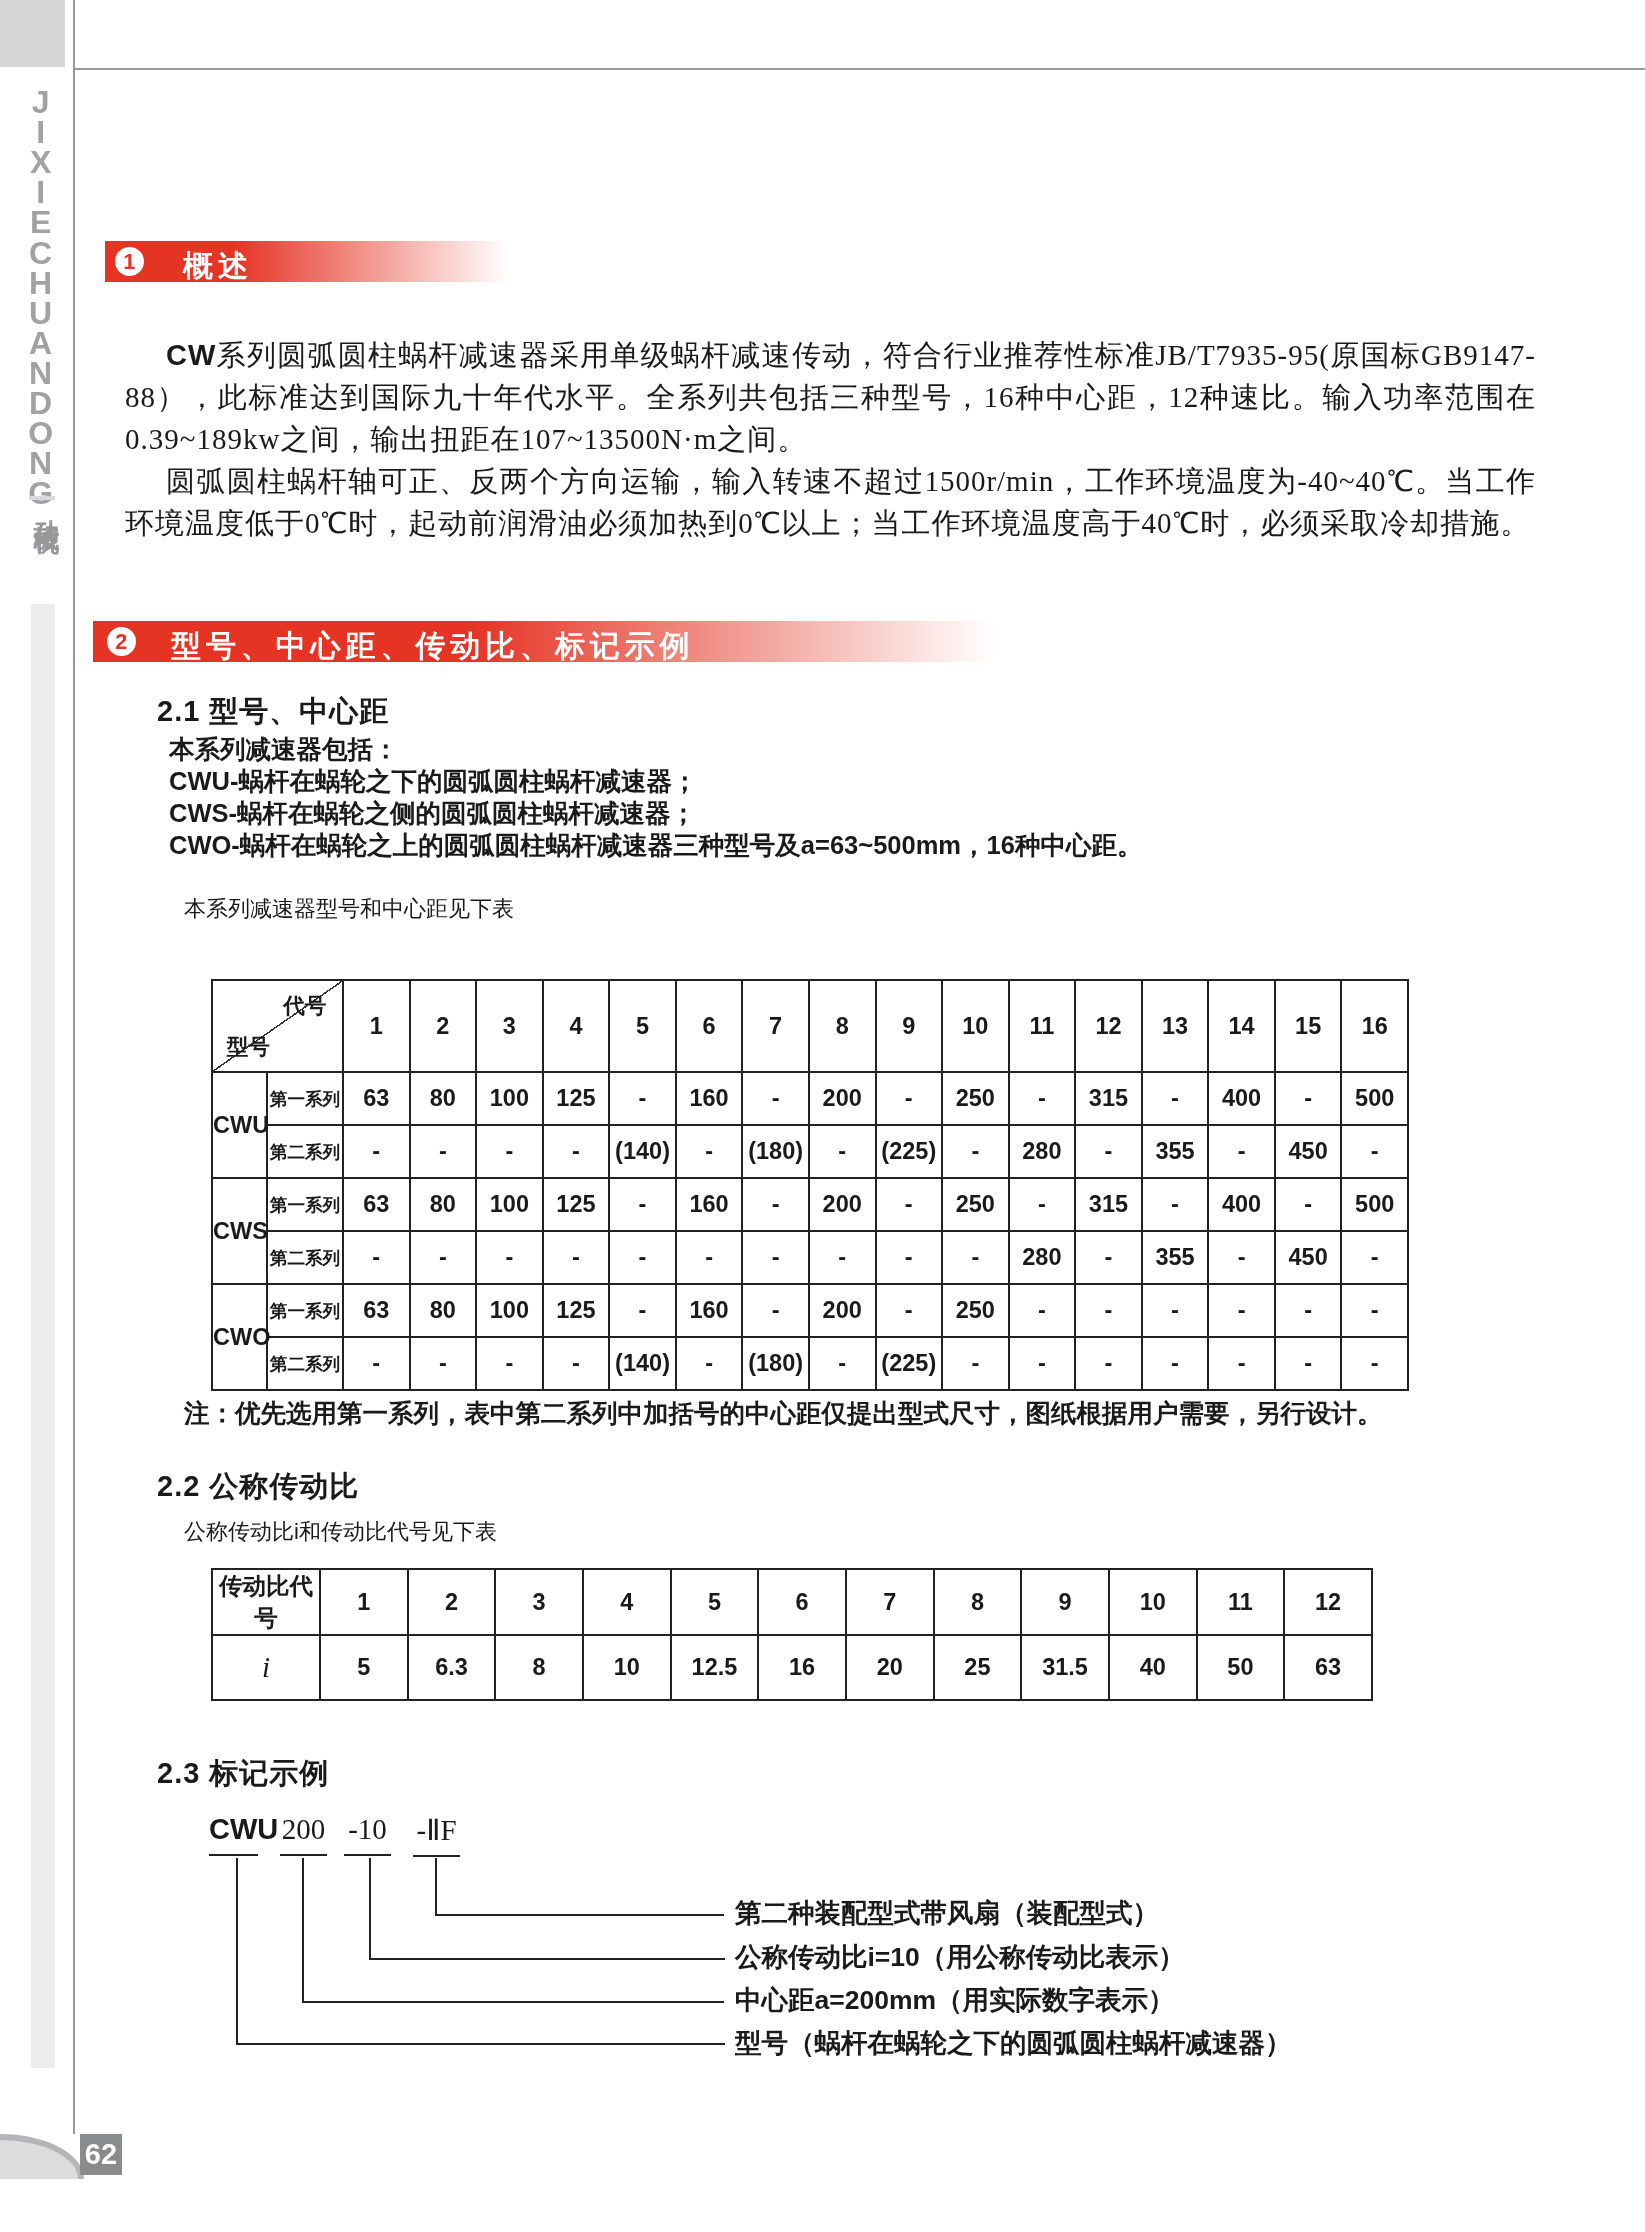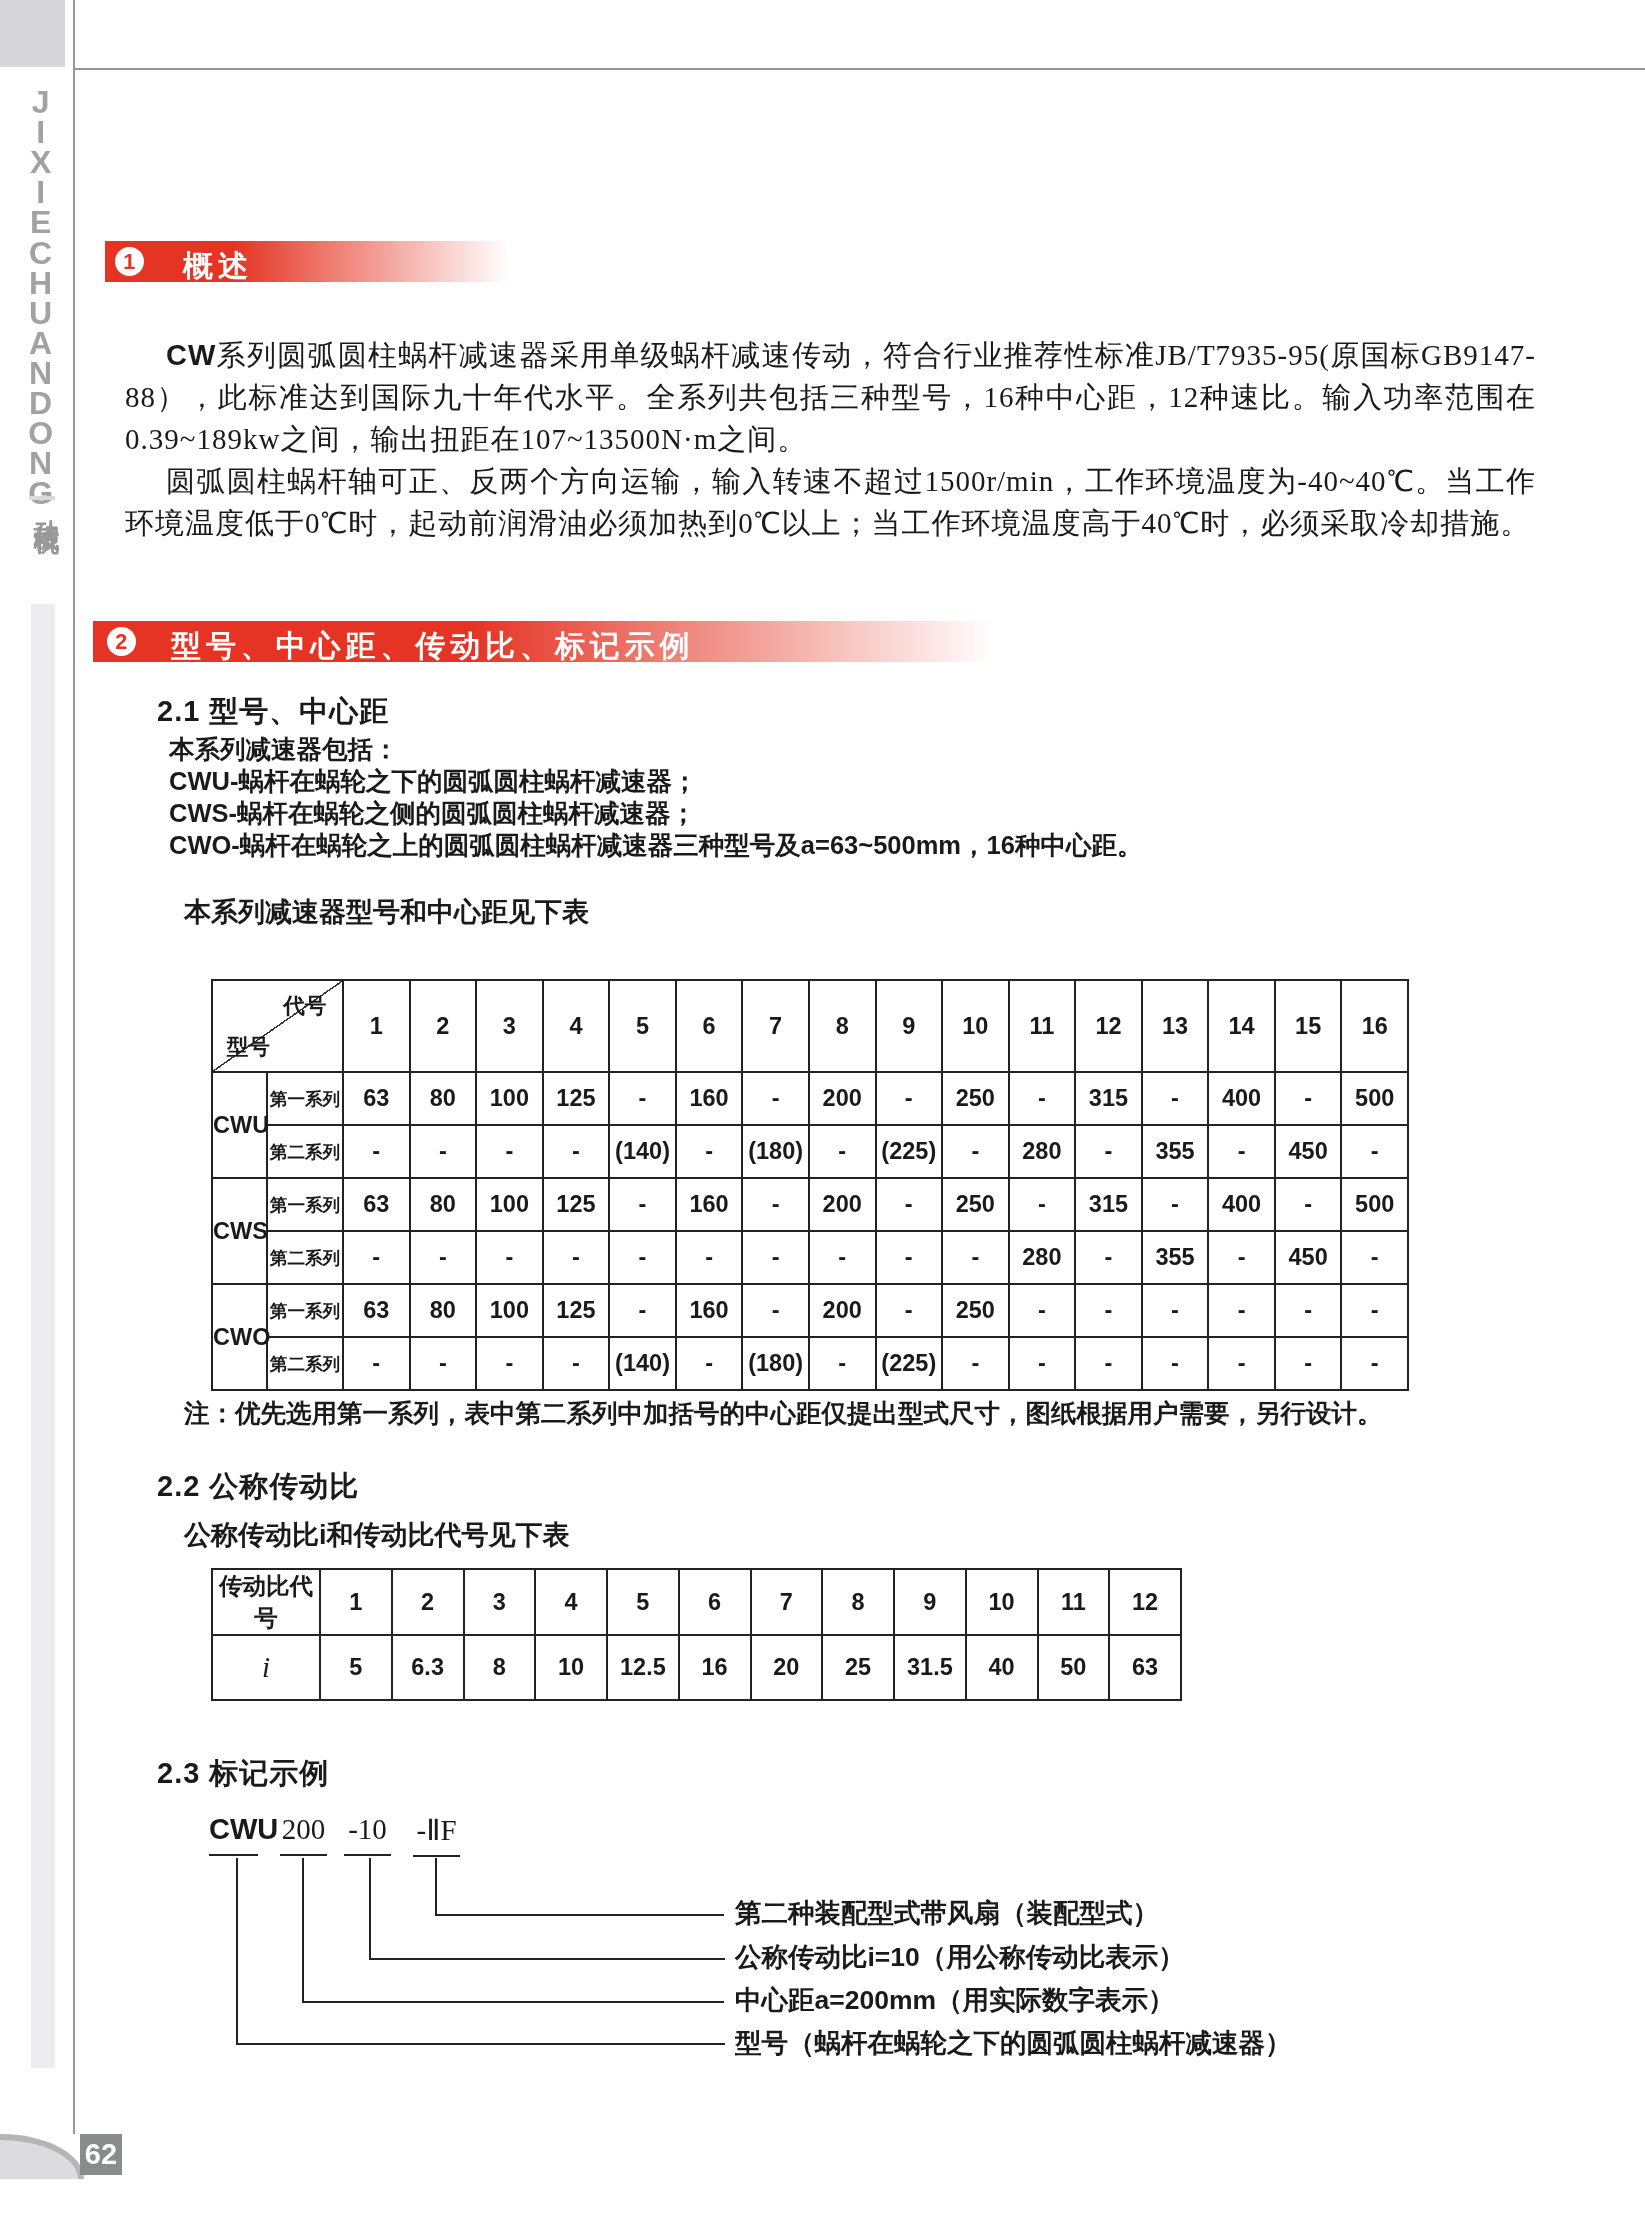--- a/index.html
+++ b/index.html
@@ -34,38 +34,38 @@
 
   
   .body-text{left:125px;top:334px;width:1411px;font-family:"Liberation Serif",serif;
              font-size:29px;line-height:42px;text-align:justify;letter-spacing:1px;}
   .body-text p{margin:0;text-indent:41px;}
   .lead{font-weight:bold;font-family:"Liberation Sans",sans-serif;}
 
   .h-sub{font-size:29px;font-weight:bold;letter-spacing:1px;}
   .intro-lines{left:169px;top:733px;width:1274px;font-size:25.5px;font-weight:bold;line-height:32px;}
   .intro-lines div{white-space:nowrap;}
-  .bold-line{font-size:27px;font-weight:bold;}
+  .bold-line{font-size:22px;font-weight:normal;}
 
   
   table{border-collapse:collapse;table-layout:fixed;background:#fff;}
   .t1{width:1198px;border:2.9px solid #222;}
   .t1 th,.t1 td{border:2px solid #222;text-align:center;vertical-align:middle;padding:0;}
   .t1 thead th{height:90px;font-size:23.5px;font-weight:bold;}
   .t1 tbody tr{height:53px;}
   .t1 td{font-size:23.5px;font-weight:bold;}
   .t1 .model{font-size:23.5px;font-weight:bold;}
   .t1 .series{font-size:17.6px;font-weight:bold;letter-spacing:0;}
   .t1 tr.grp th,.t1 tr.grp td{border-top:2.9px solid #222;}
   .diag{position:relative;
         background:linear-gradient(to bottom right,transparent 49.6%,#333 49.6%,#333 50.6%,transparent 50.6%);}
   .diag .c-top{position:absolute;top:9.8px;right:15.7px;font-size:21.6px;font-weight:bold;}
   .diag .c-bot{position:absolute;bottom:9.8px;left:13.7px;font-size:21.6px;font-weight:bold;}
 
-  .t2{width:971px;border:2.9px solid #222;padding-left:8px;}
+  .t2{width:1162px;border:2.9px solid #222;padding-left:8px;}
   .t2 th,.t2 td{border:2px solid #222;text-align:center;vertical-align:middle;padding:0;}
   .t2 tr{height:65px;}
   .t2 th{font-size:23.5px;font-weight:bold;}
   .t2 .ratio-label{font-family:"Liberation Serif",serif;font-style:italic;font-weight:normal;font-size:29px;}
   .t2 td{font-size:23.5px;font-weight:bold;}
 
   .note-line{left:184px;top:1396px;width:1274px;font-size:25.5px;font-weight:bold;}
 
   
   .diagram{left:162px;top:1808px;width:1411px;height:294px;}

